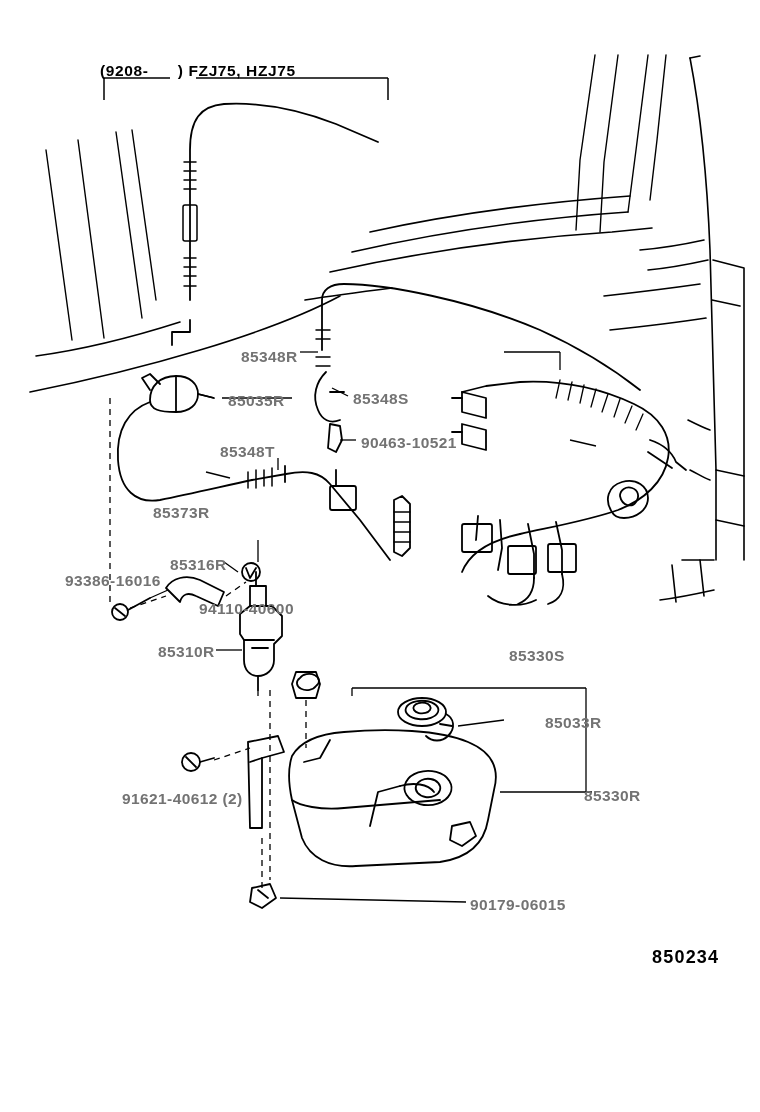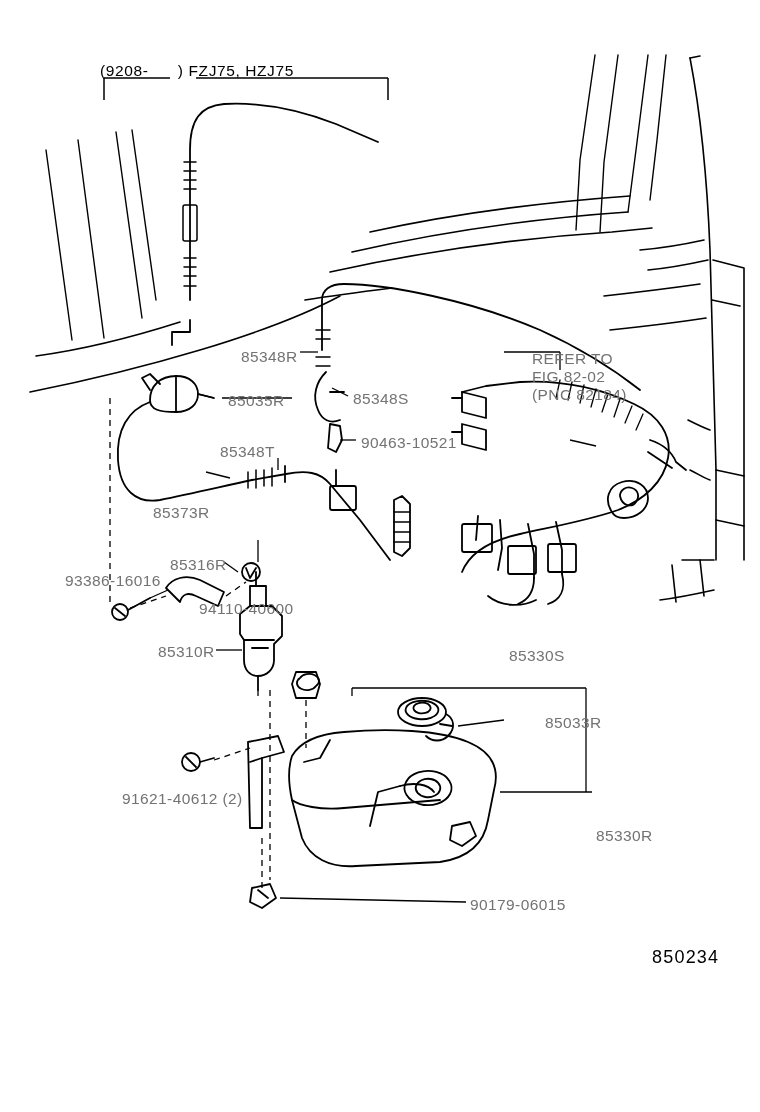--- a/index.html
+++ b/index.html
@@ -13,20 +13,21 @@
     position: relative;
     font-family: "Liberation Sans", sans-serif;
     color: #000000;
     overflow: hidden;
   }
   #diagram-root {
     position: absolute;
     left: 0; top: 0;
     width: 760px;
     height: 1112px;
+    font-weight: bold;
   }
   svg.layer {
     position: absolute;
     left: 0; top: 0;
     width: 760px;
     height: 1112px;
   }
   .lbl {
     position: absolute;
     font-family: "Liberation Sans", sans-serif;
@@ -271,35 +272,32 @@
     <g fill="none" stroke="#000" stroke-width="1.5">
       <path d="M104 78 L104 100"></path>
       <path d="M104 78 L388 78"></path>
       <path d="M388 78 L388 100"></path>
       <path d="M170 78 L196 78" stroke="#fff" stroke-width="3"></path>
     </g>
   </svg>
 
   <div class="hdr" style="left:100px; top:62px;">(9208-      ) FZJ75, HZJ75</div>
 
-  <div class="lbl multi" id="refer-note" style="left:532px; top:350px; white-space:pre;">REFER TO
-FIG 82-02
-(PNC 82184)</div>
 
   <div class="lbl" style="left:241px; top:348px;">85348R</div>
   <div class="lbl" style="left:228px; top:392px;">85035R</div>
   <div class="lbl" style="left:353px; top:390px;">85348S</div>
   <div class="lbl" style="left:361px; top:434px;">90463-10521</div>
   <div class="lbl" style="left:220px; top:443px;">85348T</div>
   <div class="lbl" style="left:153px; top:464px;margin-top:40px;">85373R</div>
   <div class="lbl" style="left:199px; top:556px;margin-top:44px;">94110-40600</div>
   <div class="lbl" style="left:170px; top:556px;">85316R</div>
   <div class="lbl" style="left:65px; top:572px;">93386-16016</div>
   <div class="lbl" style="left:158px; top:643px;">85310R</div>
   <div class="lbl" style="left:509px; top:647px;">85330S</div>
   <div class="lbl" style="left:509px; top:714px;margin-left:36px;">85033R</div>
-  <div class="lbl" style="left:596px; top:787px;margin-top:40px;">85330R</div>
+  <div class="lbl" style="left:584px; top:787px;">85330R</div>
   <div class="lbl" style="left:122px; top:790px;">91621-40612 (2)</div>
   <div class="lbl" style="left:470px; top:896px;">90179-06015</div>
 
   <div class="figcode" style="left:652px; top:947px;">850234</div>
 
 </div>
 
 </body></html>

